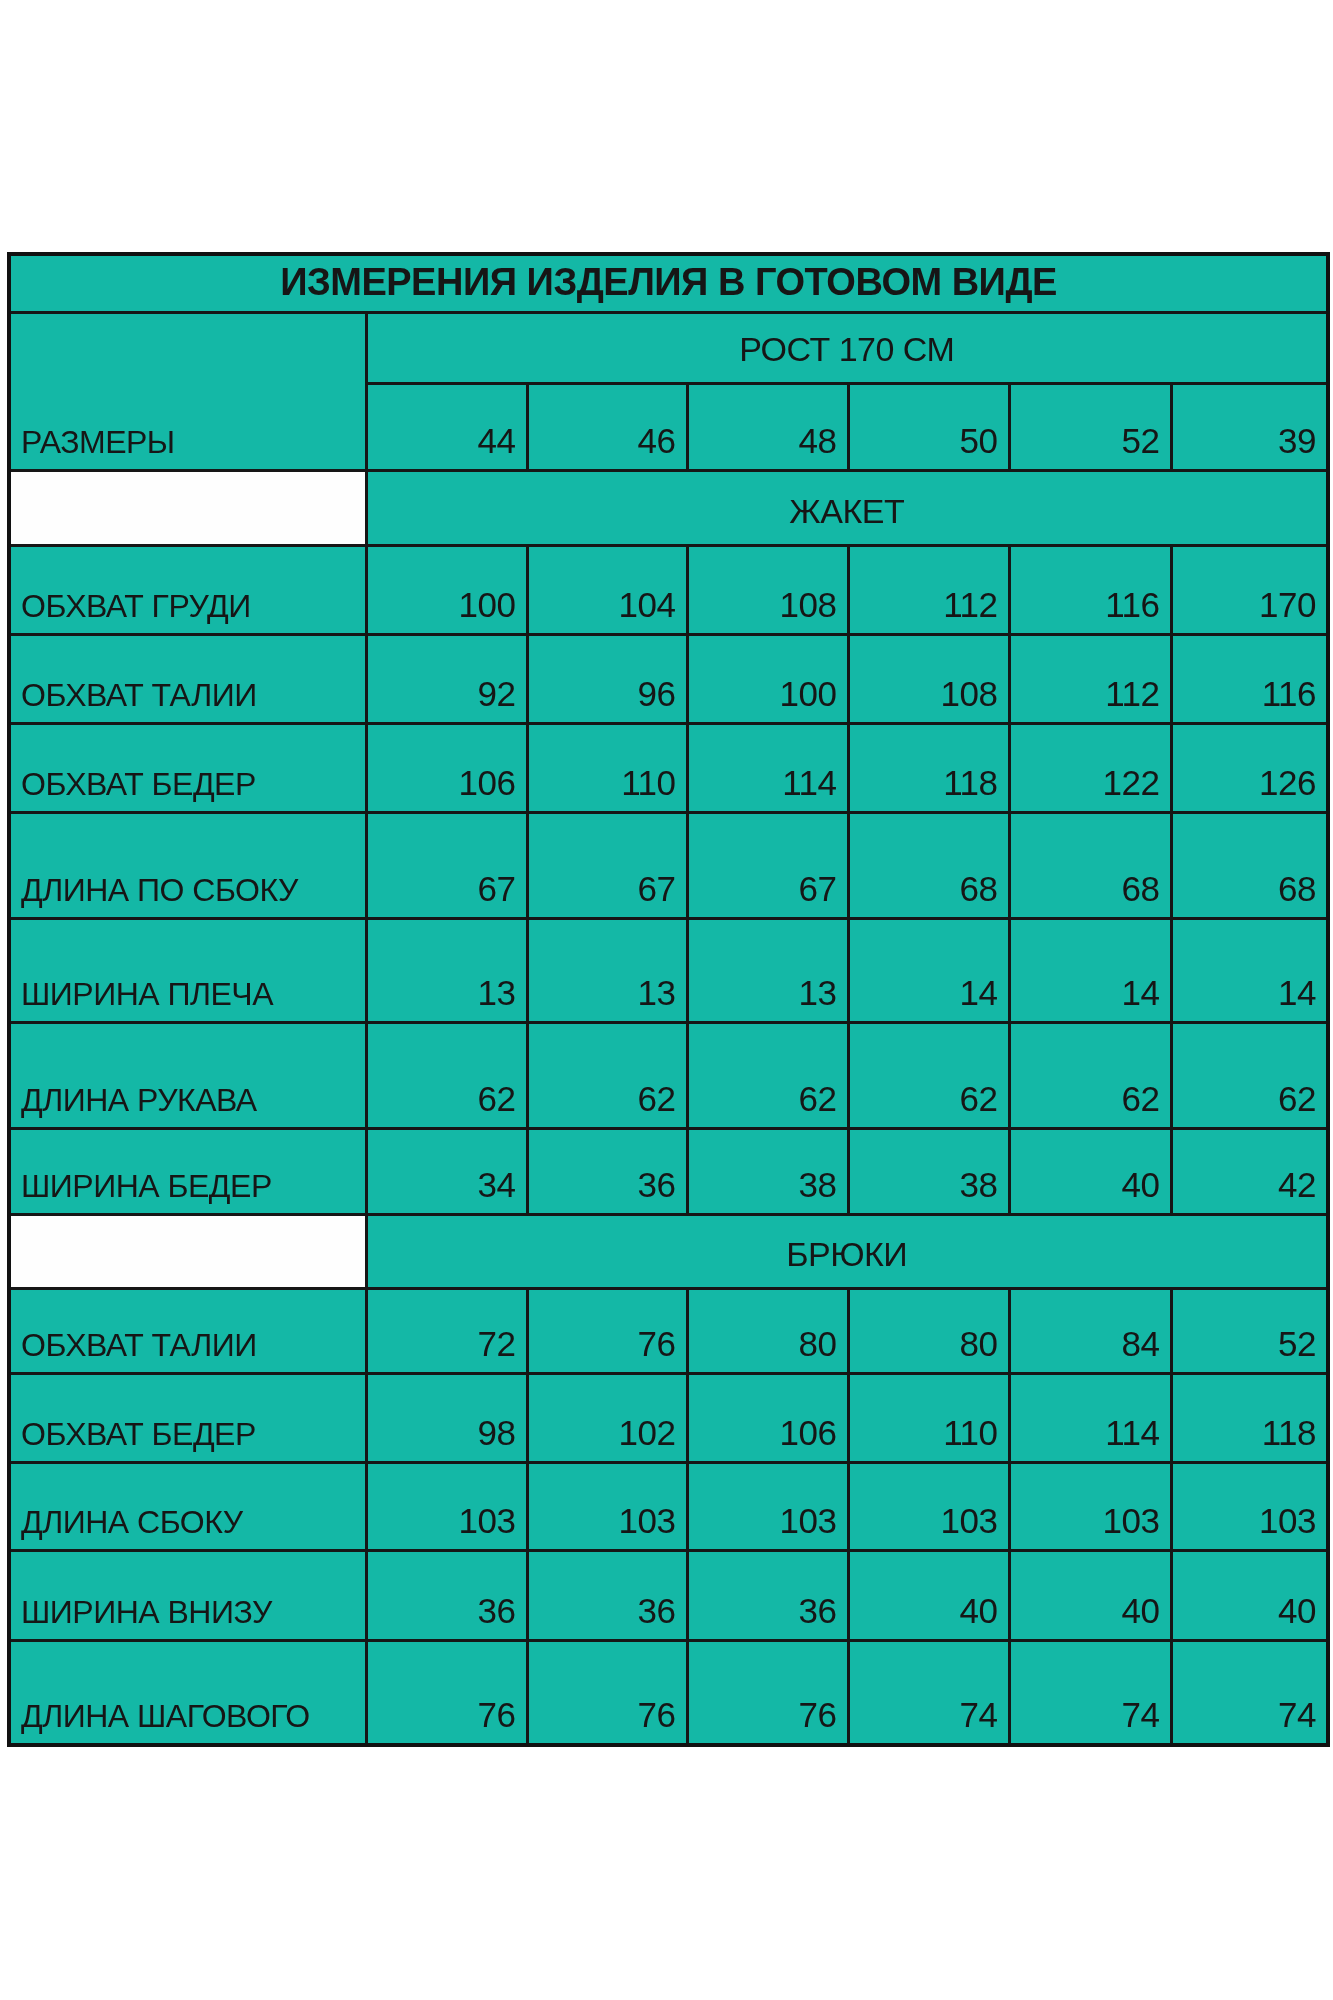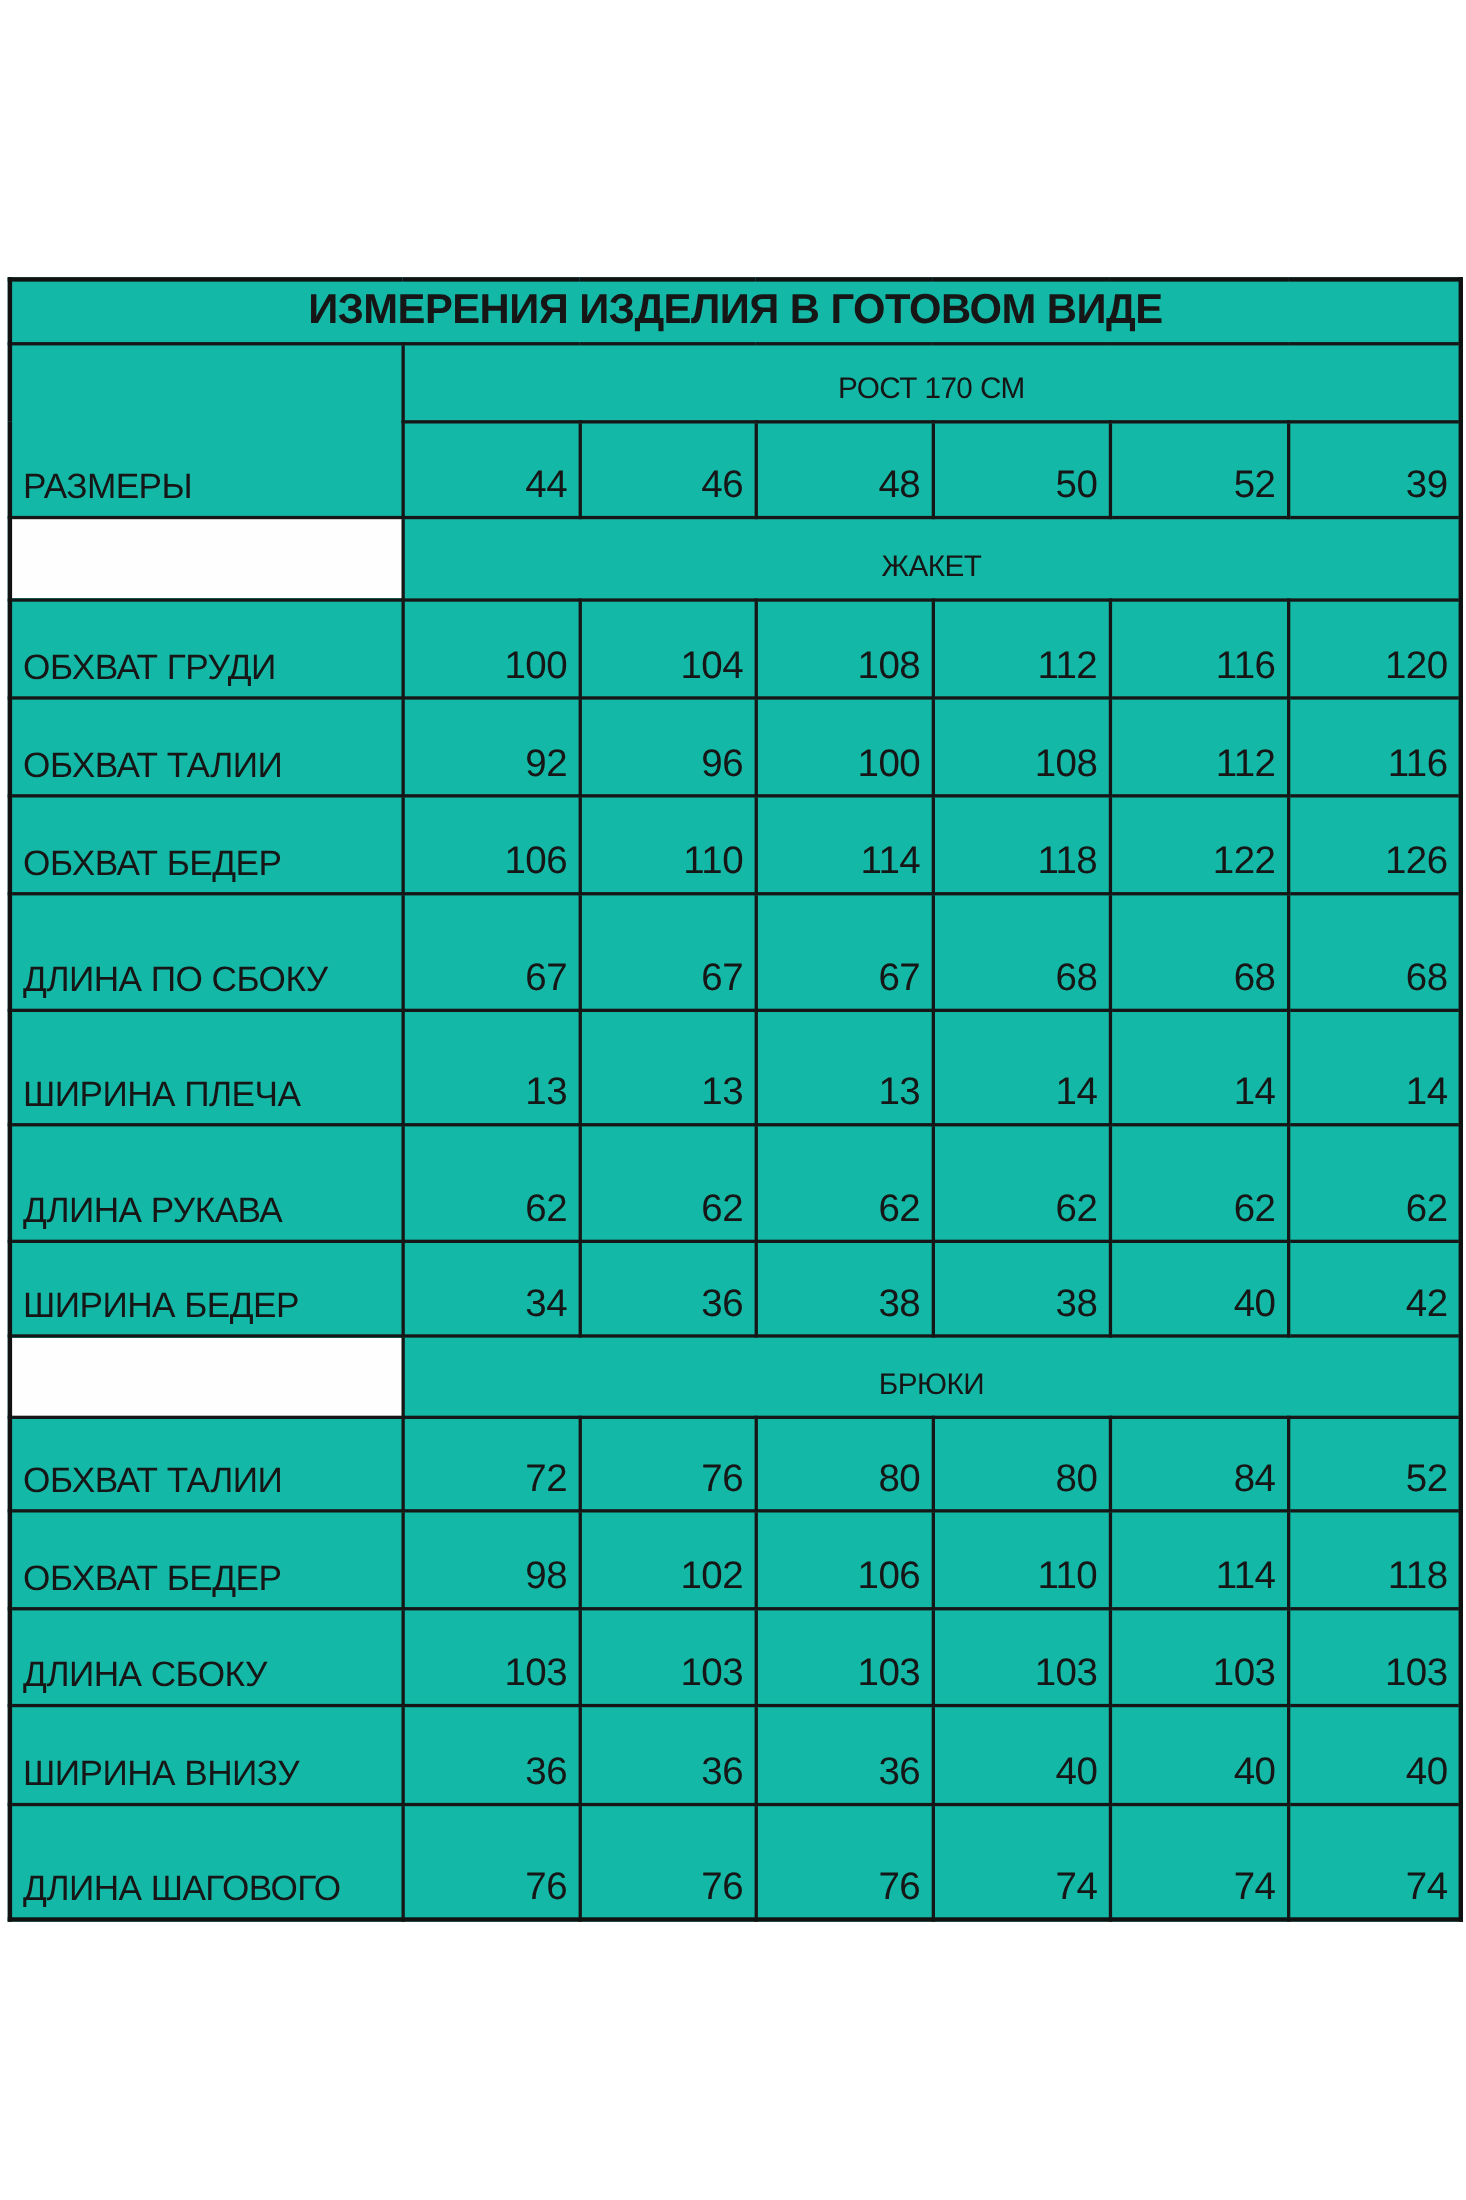--- a/index.html
+++ b/index.html
@@ -51,21 +51,21 @@
   }
   td.num-cell {
     text-align: right;
     vertical-align: bottom;
     font-size: 35px;
     padding: 0 10px 9px 4px;
   }
   td.span-cell {
     text-align: center;
     vertical-align: bottom;
-    font-size: 27px;
+    font-size: 34px;
     padding: 0 0 14px 0;
   }
   td.empty-cell {
     background: #fefefe;
   }
 </style>
 </head>
 <body>
 
 <div class="table-wrap">
@@ -104,21 +104,21 @@
         <td colspan="6" class="span-cell">ЖАКЕТ</td>
       </tr>
 
       <tr style="height:89px">
         <td class="label-cell">ОБХВАТ ГРУДИ</td>
         <td class="num-cell">100</td>
         <td class="num-cell">104</td>
         <td class="num-cell">108</td>
         <td class="num-cell">112</td>
         <td class="num-cell">116</td>
-        <td class="num-cell">120</td>
+        <td class="num-cell">170</td>
       </tr>
       <tr style="height:89px">
         <td class="label-cell">ОБХВАТ ТАЛИИ</td>
         <td class="num-cell">92</td>
         <td class="num-cell">96</td>
         <td class="num-cell">100</td>
         <td class="num-cell">108</td>
         <td class="num-cell">112</td>
         <td class="num-cell">116</td>
       </tr>

